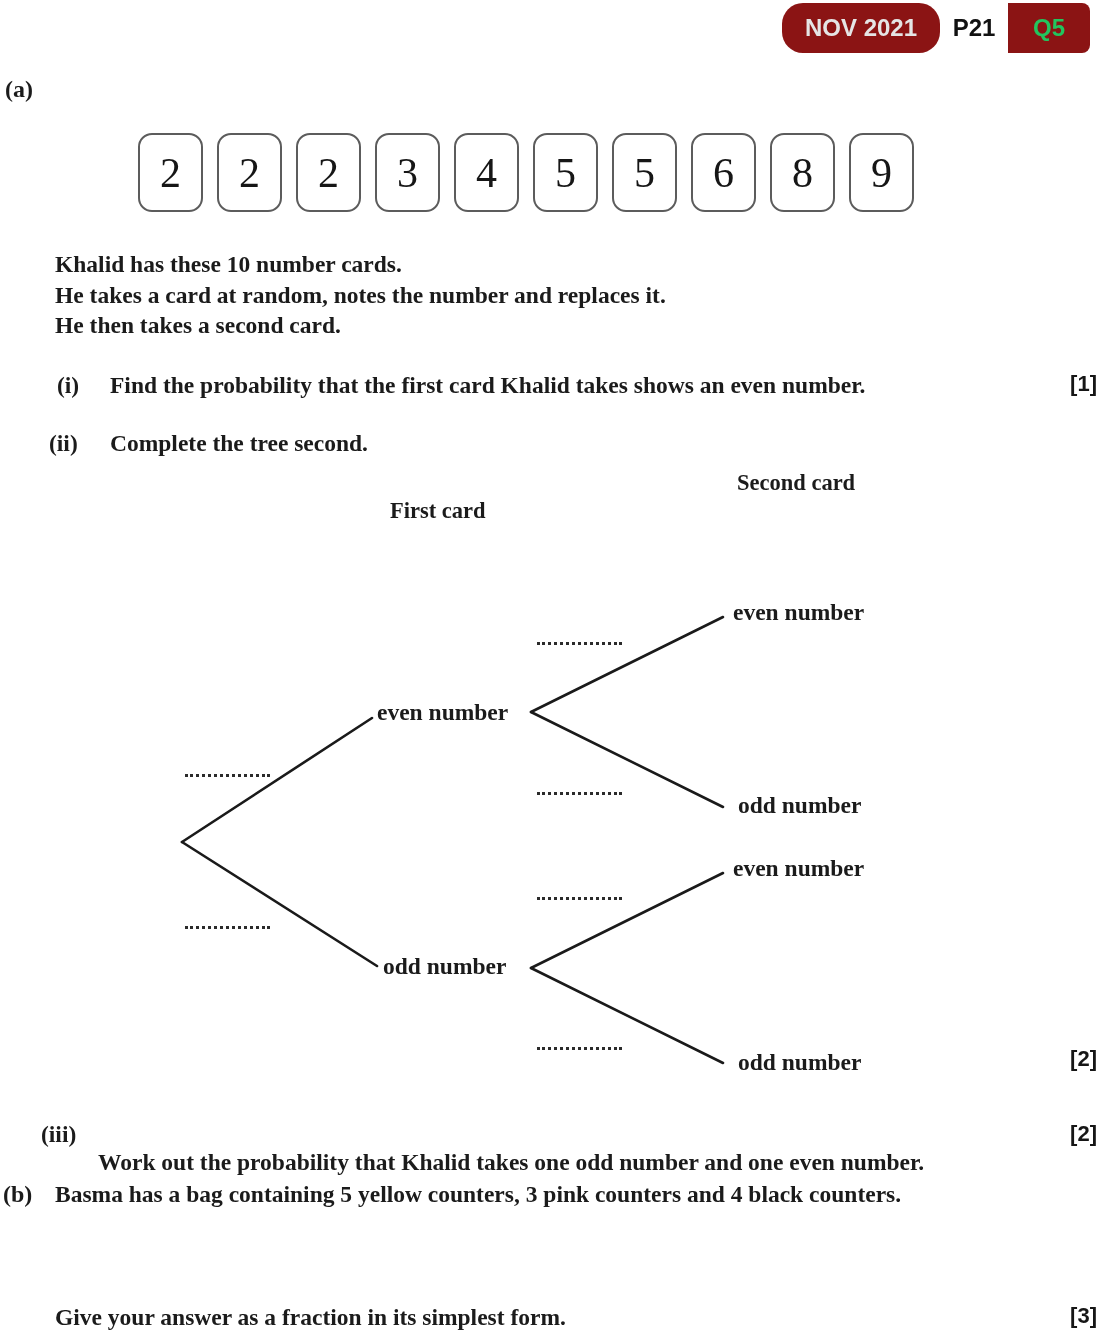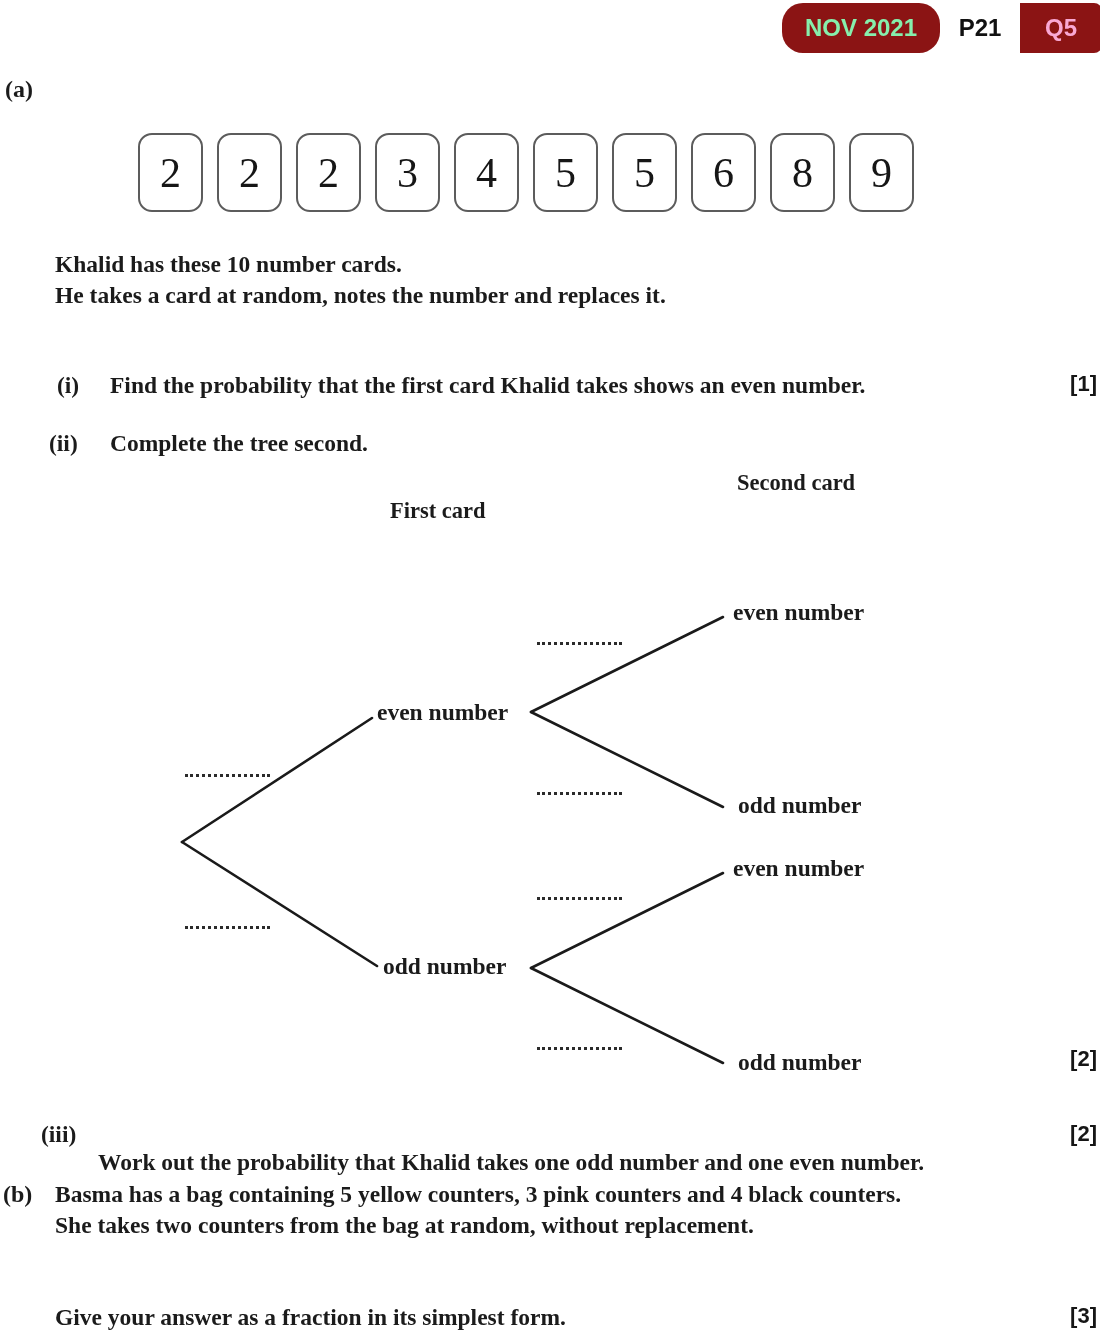--- a/index.html
+++ b/index.html
@@ -17,23 +17,23 @@
   .abs { position: absolute; }
   .txt { font-size: 23.5px; line-height: 27px; white-space: nowrap; font-weight: bold; }
 
   
   .badge {
     position: absolute; left: 782px; top: 3px; height: 50px;
     display: flex; border-radius: 8px; overflow: hidden;
     font-family: "Liberation Sans", sans-serif; font-weight: bold; font-size: 24px;
   }
   .badge .seg { display: flex; align-items: center; justify-content: center; }
-  .seg-session { width: 158px; background: var(--badge-red); color: #86efac; border-radius: 21px; }
-  .seg-paper   { width: 80px;  background: #ffffff; color: #111111; }
-  .seg-question{ width: 82px;  background: var(--badge-red); color: #f9a8d4; }
+  .seg-session { width: 158px; background: var(--badge-red); color: #e5e5e5; border-radius: 21px; }
+  .seg-paper   { width: 68px;  background: #ffffff; color: #111111; }
+  .seg-question{ width: 82px;  background: var(--badge-red); color: #22c55e; }
 
   
   .part-label { position: absolute; font-weight: bold; font-size: 24px; white-space: nowrap; }
 
   
   .cards { position: absolute; left: 138px; top: 133px; display: flex; gap: 14px; }
   .card {
     width: 65px; height: 79px;
     border: 2px solid #5c5c5c; border-radius: 14px;
     display: flex; align-items: center; justify-content: center;
@@ -97,20 +97,21 @@
     <div class="card">
         <span>8</span>
       </div>
     <div class="card">
         <span>9</span>
       </div>
   </div>
 
   <div class="abs txt" style="left:55px; top:251px;">Khalid has these 10 number cards.</div>
   <div class="abs txt" style="left:55px; top:282px;">He takes a card at random, notes the number and replaces it.</div>
+  <div class="abs txt" style="left:55px; top:312px;">He then takes a second card.</div>
 
   <div class="qnum" style="left:57px; top:372px;">(i)</div>
   <div class="abs txt" style="left:110px; top:372px;">Find the probability that the first card Khalid takes shows an even number.</div>
   <div class="mark" style="top:371px;">[1]</div>
 
   <div class="qnum" style="left:49px; top:430px;">(ii)</div>
   <div class="abs txt" style="left:110px; top:430px;">Complete the tree second.</div>
 
   <svg class="tree-svg" width="1100" height="1332" viewBox="0 0 1100 1332">
     <line x1="182" y1="842" x2="372" y2="718"></line>
@@ -139,17 +140,16 @@
   <div class="abs txt" style="left:738px; top:1049px;">odd number</div>
 
   <div class="mark" style="top:1046px;">[2]</div>
 
   <div class="qnum" style="left:41px; top:1121px;">(iii)</div>
   <div class="abs txt" style="left:98px; top:1121px;margin-top:28px;">Work out the probability that Khalid takes one odd number and one even number.</div>
   <div class="mark" style="top:1121px;">[2]</div>
 
   <div class="part-label" style="left:3px; top:1181px;">(b)</div>
   <div class="abs txt" style="left:55px; top:1181px;">Basma has a bag containing 5 yellow counters, 3 pink counters and 4 black counters.</div>
-  <div class="abs txt" style="left:55px; top:1212px;">She takes two counters from the bag at random, without replacement.</div>
   <div class="abs txt" style="left:55px; top:1304px;">Give your answer as a fraction in its simplest form.</div>
   <div class="mark" style="top:1303px;">[3]</div>
 
 </div>
 
 </body></html>

